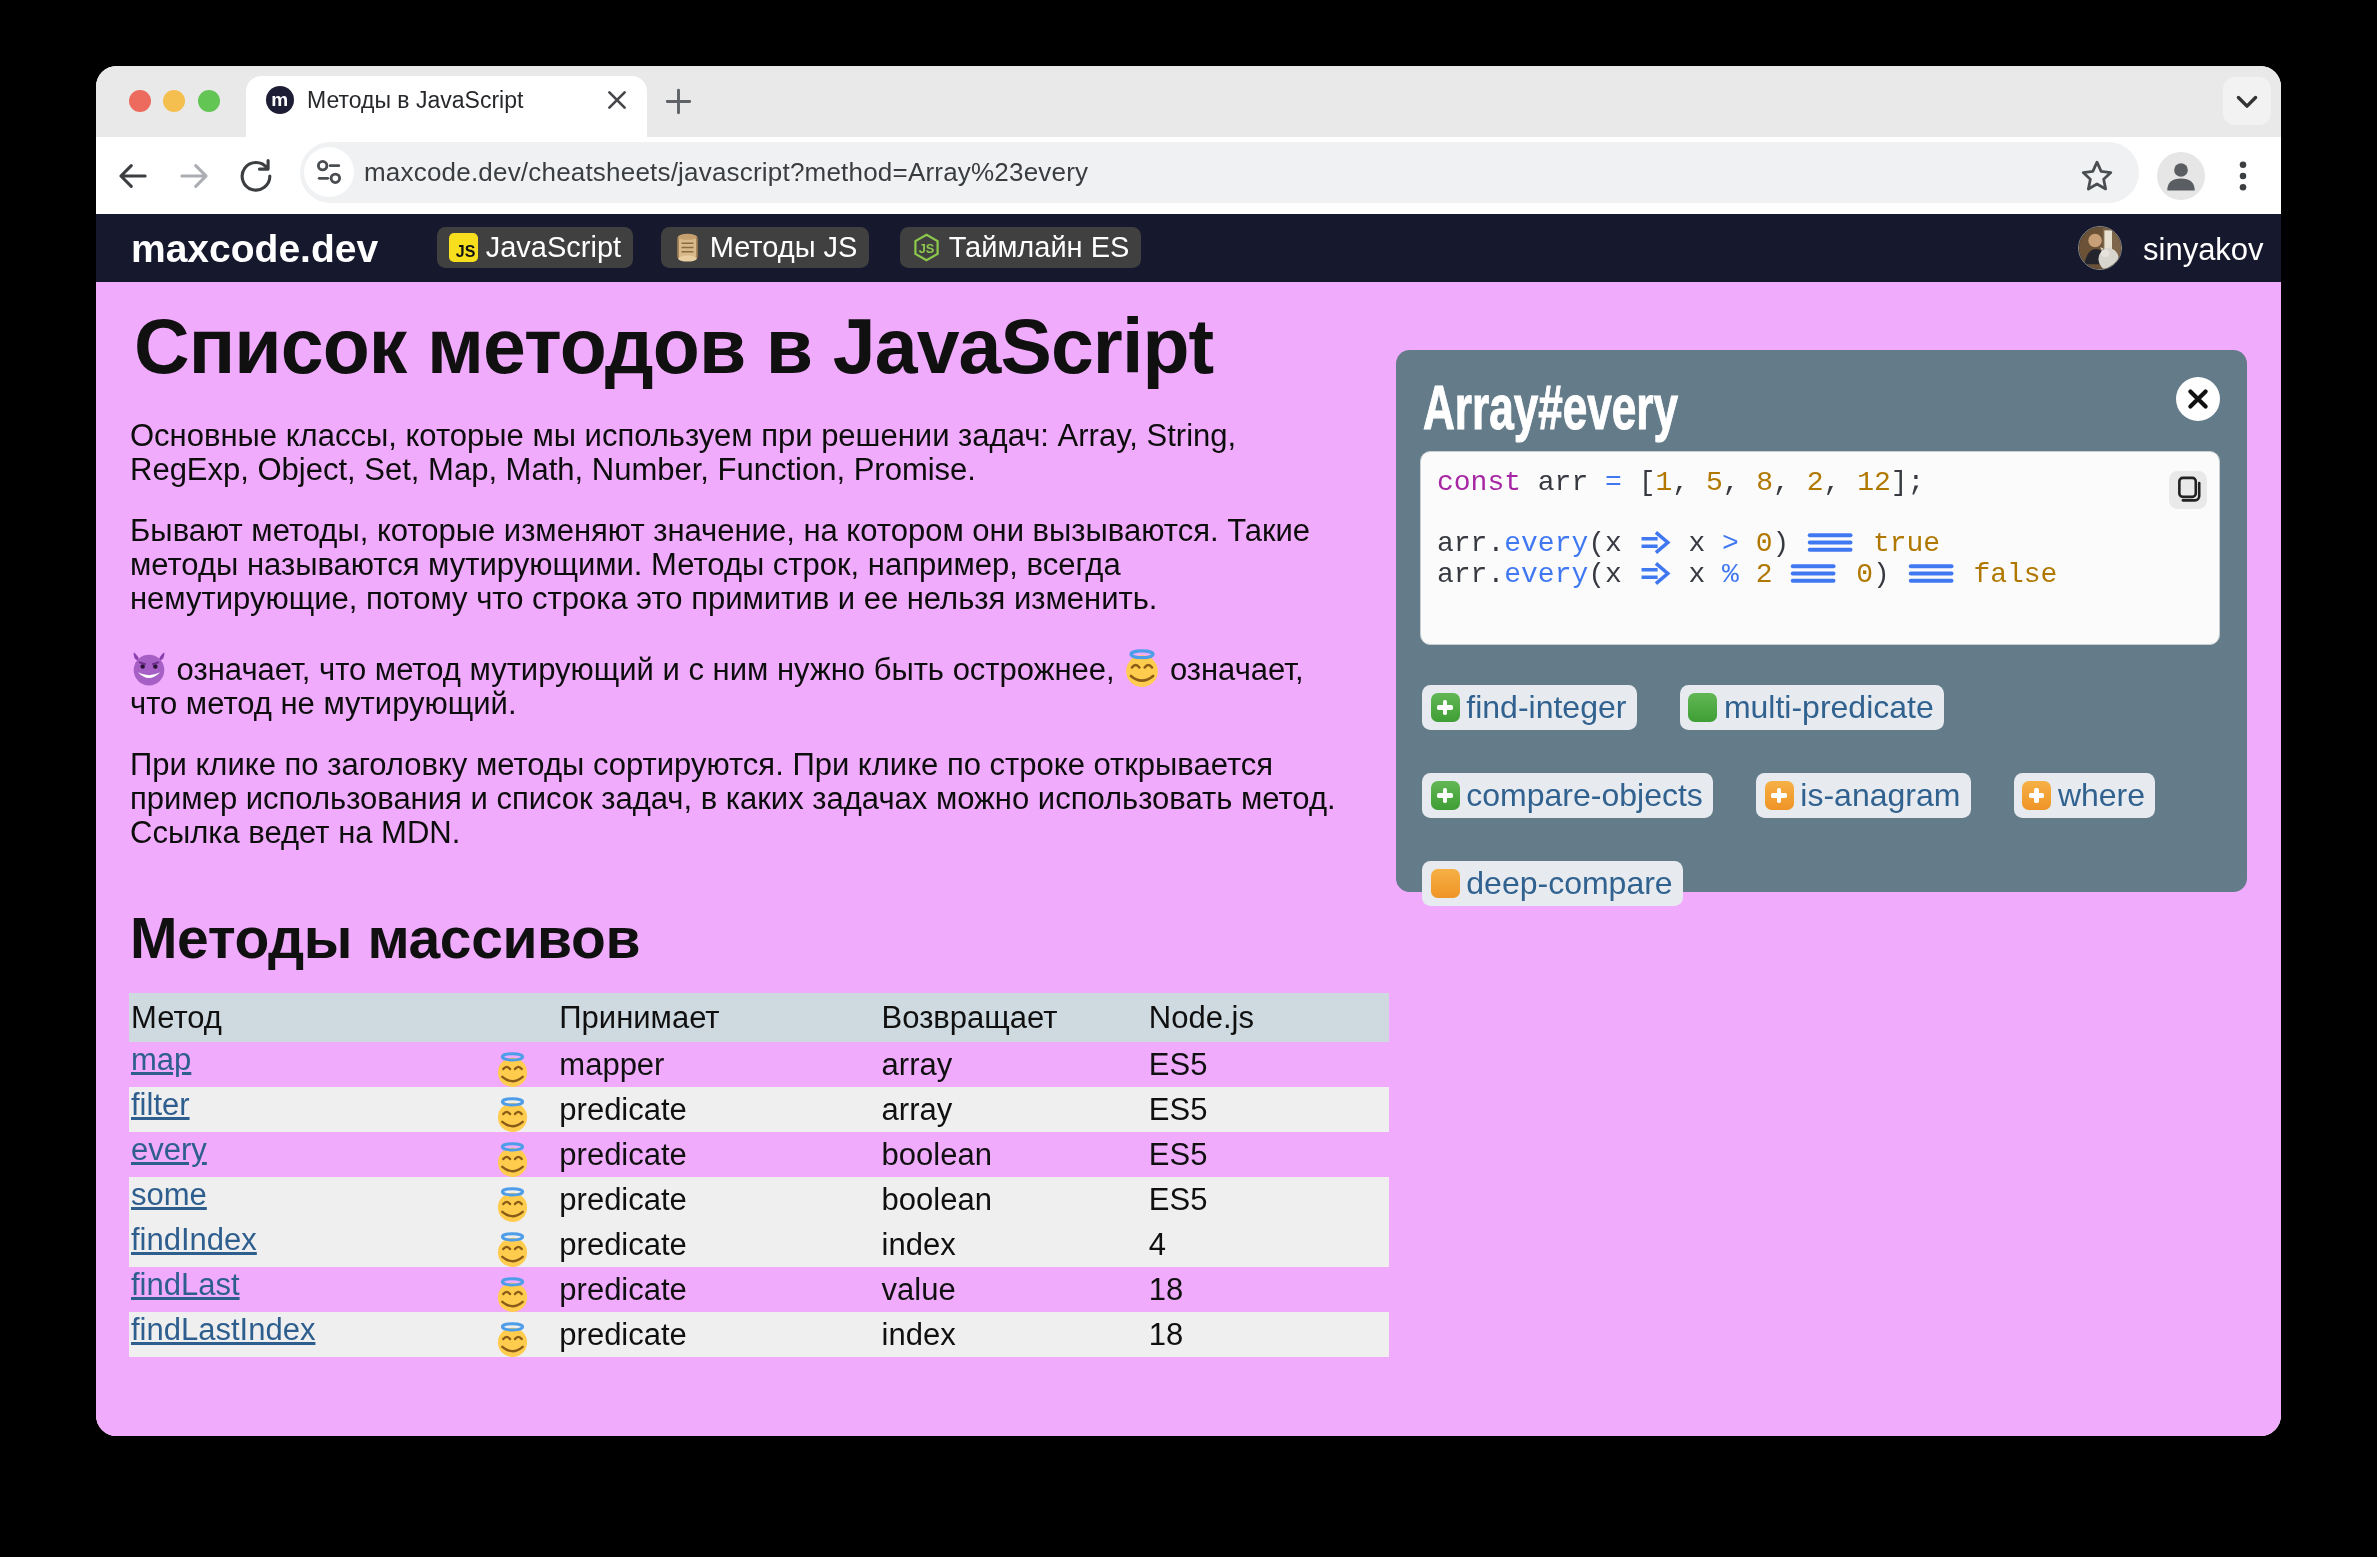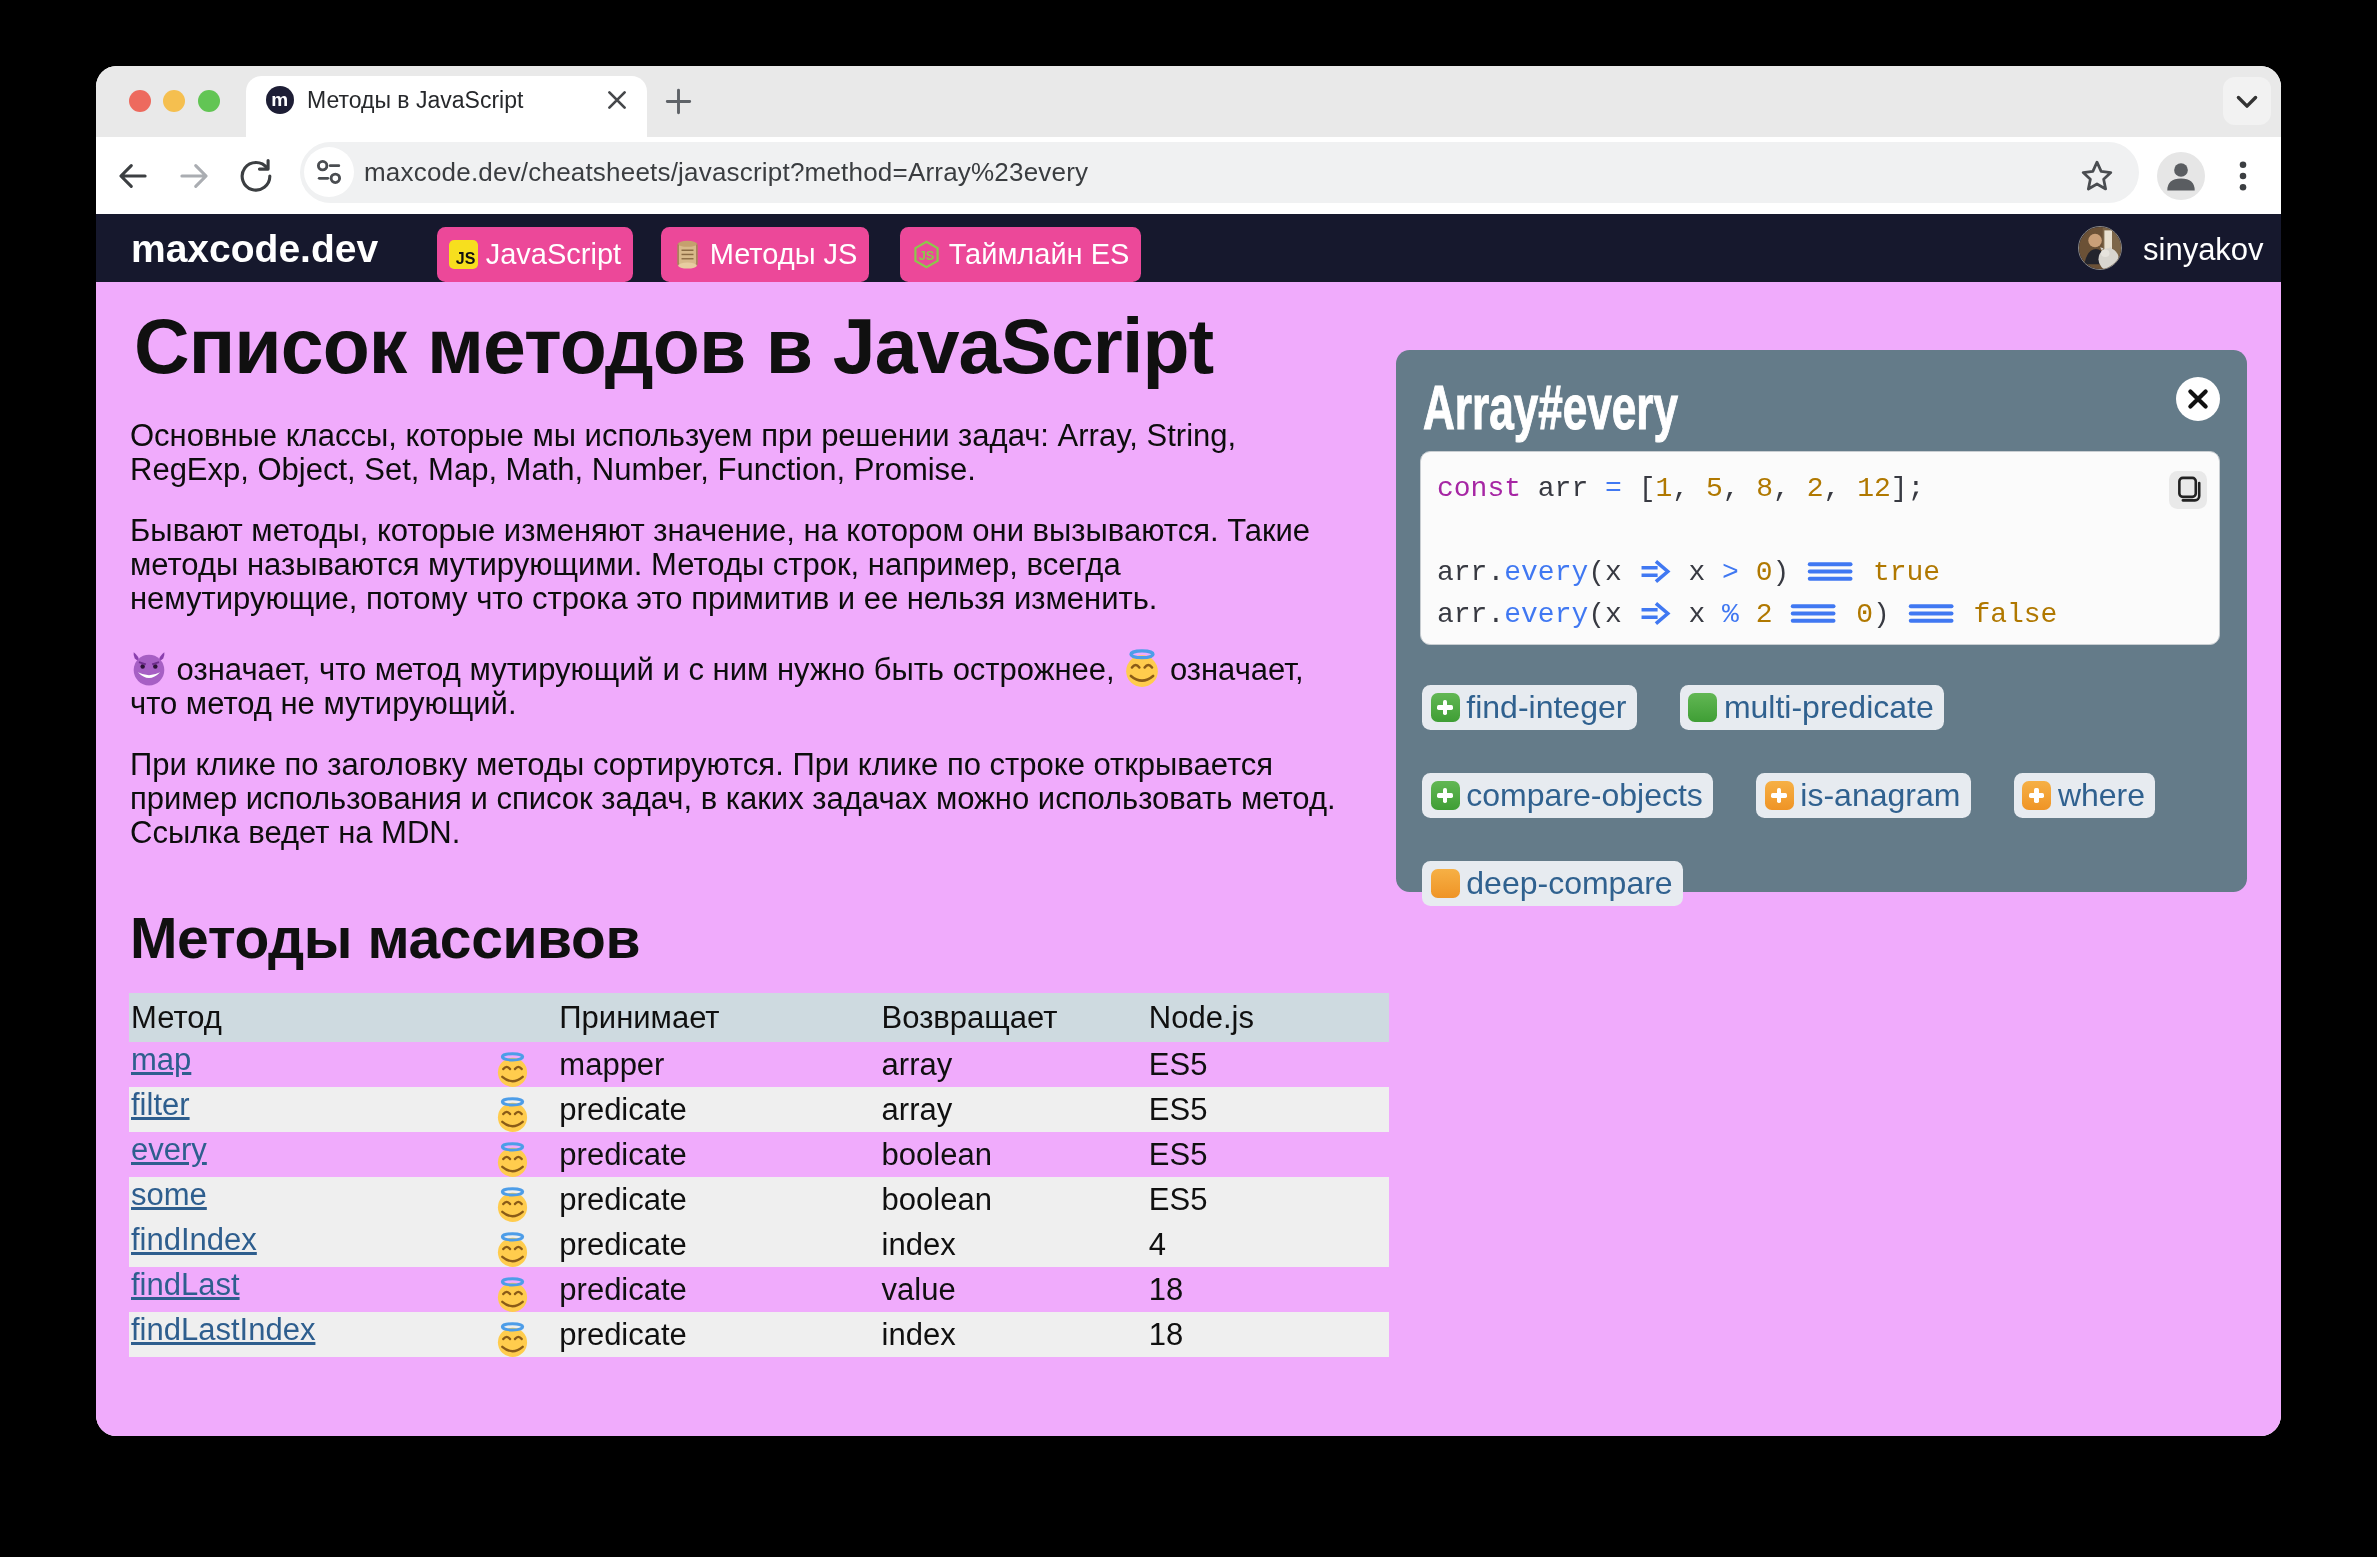--- a/index.html
+++ b/index.html
@@ -21,21 +21,21 @@
 
   
   #toolbar { position:absolute; left:0; top:71px; width:100%; height:77px; background:#fff; }
   #urlbar { position:absolute; left:204px; top:5.1px; width:1839px; height:61px; border-radius:31px; background:#f0f1f2; }
   #tunecirc { position:absolute; left:4.3px; top:5.1px; width:50px; height:50px; border-radius:50%; background:#fff; }
   #urltext { position:absolute; left:64px; top:15.4px; font-size:26px; color:#3a3d40; letter-spacing:0.2px; }
 
   
   #navbar { position:absolute; left:0; top:148px; width:100%; height:68px; background:#16182d; color:#fff; }
   #logo { position:absolute; left:35px; top:13px; font-size:39px; font-weight:bold; }
-  .navbtn { position:absolute; top:13px; height:55px; background:#ec4899; border-radius:8.5px; color:#fff; font-size:29px; display:flex; align-items:center; padding:0 12px; gap:7.7px; white-space:nowrap; }
+  .navbtn { position:absolute; top:13px; height:41px; background:#404040; border-radius:8.5px; color:#fff; font-size:29px; display:flex; align-items:center; padding:0 12px; gap:7.7px; white-space:nowrap; }
   #nb1 { left:341px; }
   #nb2 { left:565px; }
   #nb3 { left:804px; }
   #jsq { width:29px; height:29px; background:#f7df1e; border-radius:5.1px; position:relative; }
   #jsq span { position:absolute; right:2.6px; bottom:0.9px; color:#111; font-size:16px; font-weight:bold; }
   #avatar { position:absolute; left:1982px; top:12px; width:44px; height:44px; border-radius:50%; border:1.7px solid #888; overflow:hidden; }
   #uname { position:absolute; left:2047px; top:18px; font-size:31px; }
 
   
   #content { position:absolute; left:0; top:216px; width:100%; height:1154px; background:#f0abfc; color:#101010; }
@@ -55,21 +55,21 @@
   #tbl tr.g td { background:#efefef; }
   #tbl a { color:#2e5e8e; }
   #tbl td:first-child, #tbl th:first-child { padding-left:2px; }
   .c1 { width:430px; } .c2 { width:322px; } .c3 { width:267px; } .c4 { width:240px; }
   .rowemoji { float:right; margin-right:29px; margin-top:9.4px; }
 
   
   #panel { position:absolute; left:1300px; top:68px; width:851px; height:542px; border-radius:13.7px; background:#647b89; }
   #ptitle { position:absolute; left:27px; top:21.3px; font-size:63px; font-weight:bold; color:#fff; transform:scaleX(0.70); transform-origin:0 0; white-space:nowrap; -webkit-text-stroke:1.1px #fff; }
   #pclose { position:absolute; left:780px; top:27px; width:44px; height:44px; border-radius:50%; background:#fff; }
-  #codebox { position:absolute; left:24px; top:101px; width:800px; height:194px; background:#fbfbfb; border:1.7px solid #c9ced2; border-radius:10.2px; font-family:"Liberation Mono", monospace; font-size:28px; line-height:42px; padding:16px 0 0 16px; white-space:pre; overflow:hidden; }
+  #codebox { position:absolute; left:24px; top:101px; width:800px; height:194px; background:#fbfbfb; border:1.7px solid #c9ced2; border-radius:10.2px; font-family:"Liberation Mono", monospace; font-size:28px; line-height:30px; padding:16px 0 0 16px; white-space:pre; overflow:hidden; }
   .arw,.teq { vertical-align:-6px; }
   #copybtn { position:absolute; left:748px; top:19px; width:38px; height:38px; border-radius:8.5px; background:#e9e9e9; }
   .kw { color:#a626a4; } .op { color:#4078f2; } .num { color:#b07800; } .fn { color:#4078f2; } .pl { color:#383a42; }
   #tags { position:absolute; left:26px; top:335px; width:803px; display:flex; flex-wrap:wrap; column-gap:26.5px; row-gap:19.6px;gap:43px; }
   .tag { height:45px; background:#e7ebf0; border-radius:8.5px; display:flex; align-items:center; padding:0 10.2px 0 8.5px; gap:6.8px; font-size:32px; color:#30618f; }
   .ticon { width:29px; height:29px; border-radius:6.8px; position:relative; flex:0 0 29px; }
   .ticon.green { background:linear-gradient(#62b754,#3f9e35); }
   .ticon.orange { background:linear-gradient(#f6b045,#ef9426); }
   .ticon.plus::before { content:""; position:absolute; left:6.8px; top:12.4px; width:15.4px; height:4.3px; background:#fff; border-radius:1.7px; }
   .ticon.plus::after { content:""; position:absolute; left:12.4px; top:6.8px; width:4.3px; height:15.4px; background:#fff; border-radius:1.7px; }

